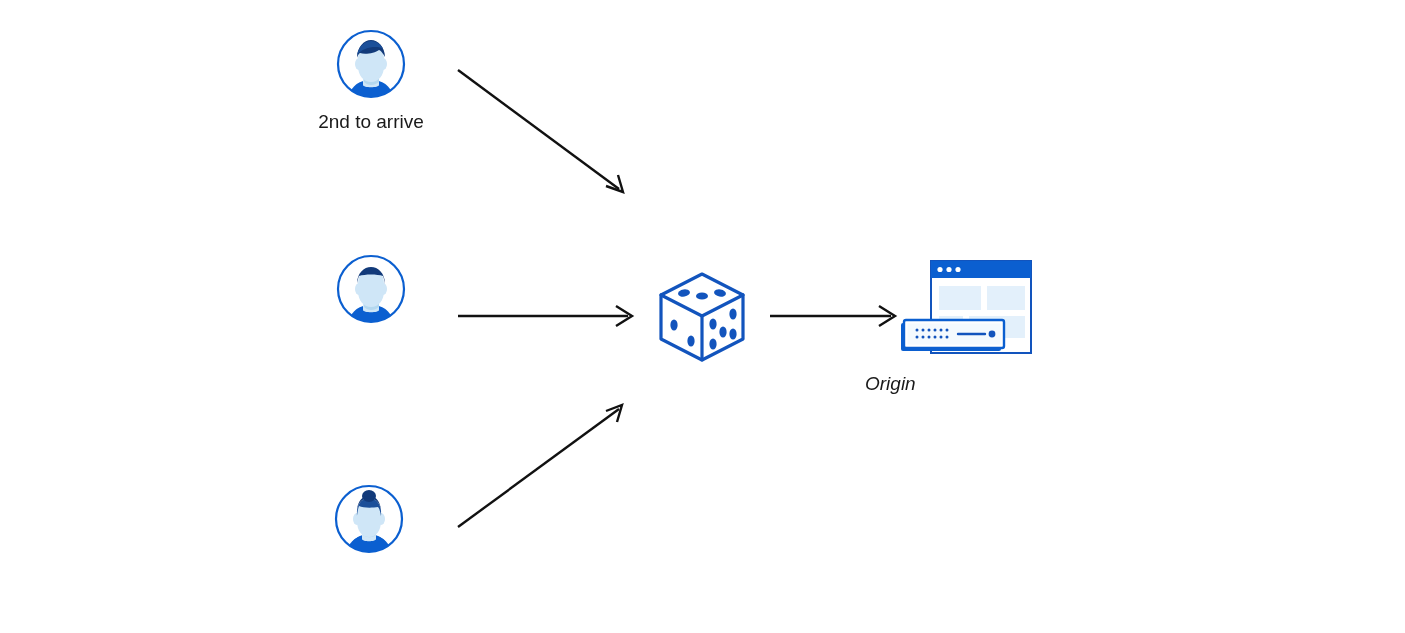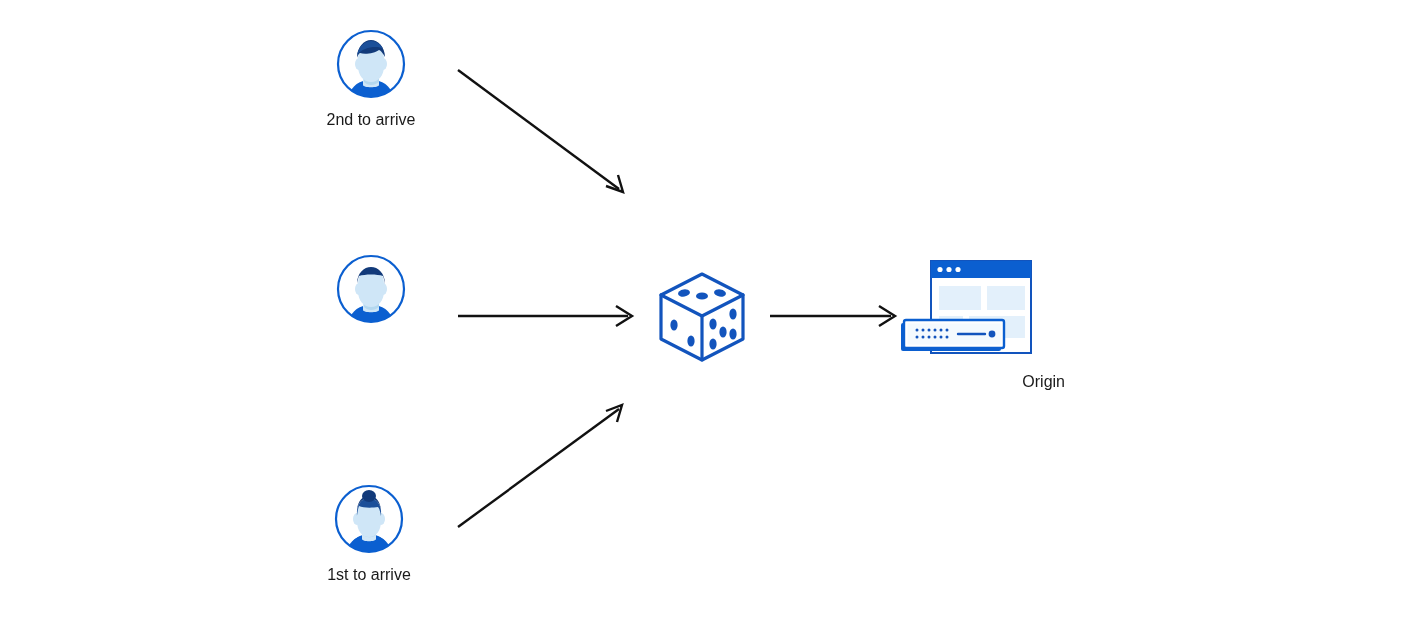--- a/index.html
+++ b/index.html
@@ -24,30 +24,31 @@
     width: 160px;
     text-align: center;
   }
   .avatar {
     width: 72px;
     height: 72px;
     margin: 0 auto;
     display: block;
   }
   .node-label {
-    font-size: 16px;
+    font-size: 19px;
     color: #1a1a1a;
     line-height: 1.3;
     margin-top: 10px;
     white-space: nowrap;
     font-family: "Liberation Sans", sans-serif;
   }
   .origin-node {
     width: 200px;
-    text-align: right;
+    text-align: left;
+    font-style: italic;
   }
   .origin-art {
     width: 140px;
     height: 104px;
     margin: 0 auto;
     display: block;
   }
   .dice-node {
     width: 110px;
     height: 110px;
@@ -151,21 +152,20 @@
         <path d="M29 44h14v12c0 3-14 3-14 0z" fill="#cfe6f7"></path>
         <path d="M30 47c4 3 9 3 13 0v5c-4 3-9 3-13 0z" fill="#b4d8ef"></path>
         <ellipse cx="24" cy="36" rx="4" ry="6" fill="#cfe6f7"></ellipse>
         <ellipse cx="48" cy="36" rx="4" ry="6" fill="#cfe6f7"></ellipse>
         <path d="M24 32c0-10 5-16 12-16s12 6 12 16v6c0 10-5 16-12 16s-12-6-12-16z" fill="#cfe6f7"></path>
         <path d="M24 33c-1-12 5-18 12-18s13 6 12 18c0 0-1-7-3-9-6 1-15 1-19-1-1 2-2 10-2 10z" fill="#1b4f99"></path>
         <ellipse cx="36" cy="13" rx="7" ry="6" fill="#123a7a"></ellipse>
         <path d="M24 33c-1-12 5-18 12-18s13 6 12 18c1-14-5-20-12-20s-13 6-12 20z" fill="#123a7a"></path>
       </g>
     </svg>
-    <div class="node-label">1st to arrive</div>
   </div>
 
   <div class="node dice-node" style="left:647px; top:262px;">
     <svg class="dice" viewBox="0 0 110 110" xmlns="http://www.w3.org/2000/svg">
       <g fill="none" stroke="#1254bd" stroke-width="3.2" stroke-linejoin="round" stroke-linecap="round">
         <path d="M55 12 L96 33 L96 77 L55 98 L14 77 L14 33 Z"></path>
         <path d="M14 33 L55 54 L96 33"></path>
         <path d="M55 54 L55 98"></path>
       </g>
       <g fill="#1254bd">

